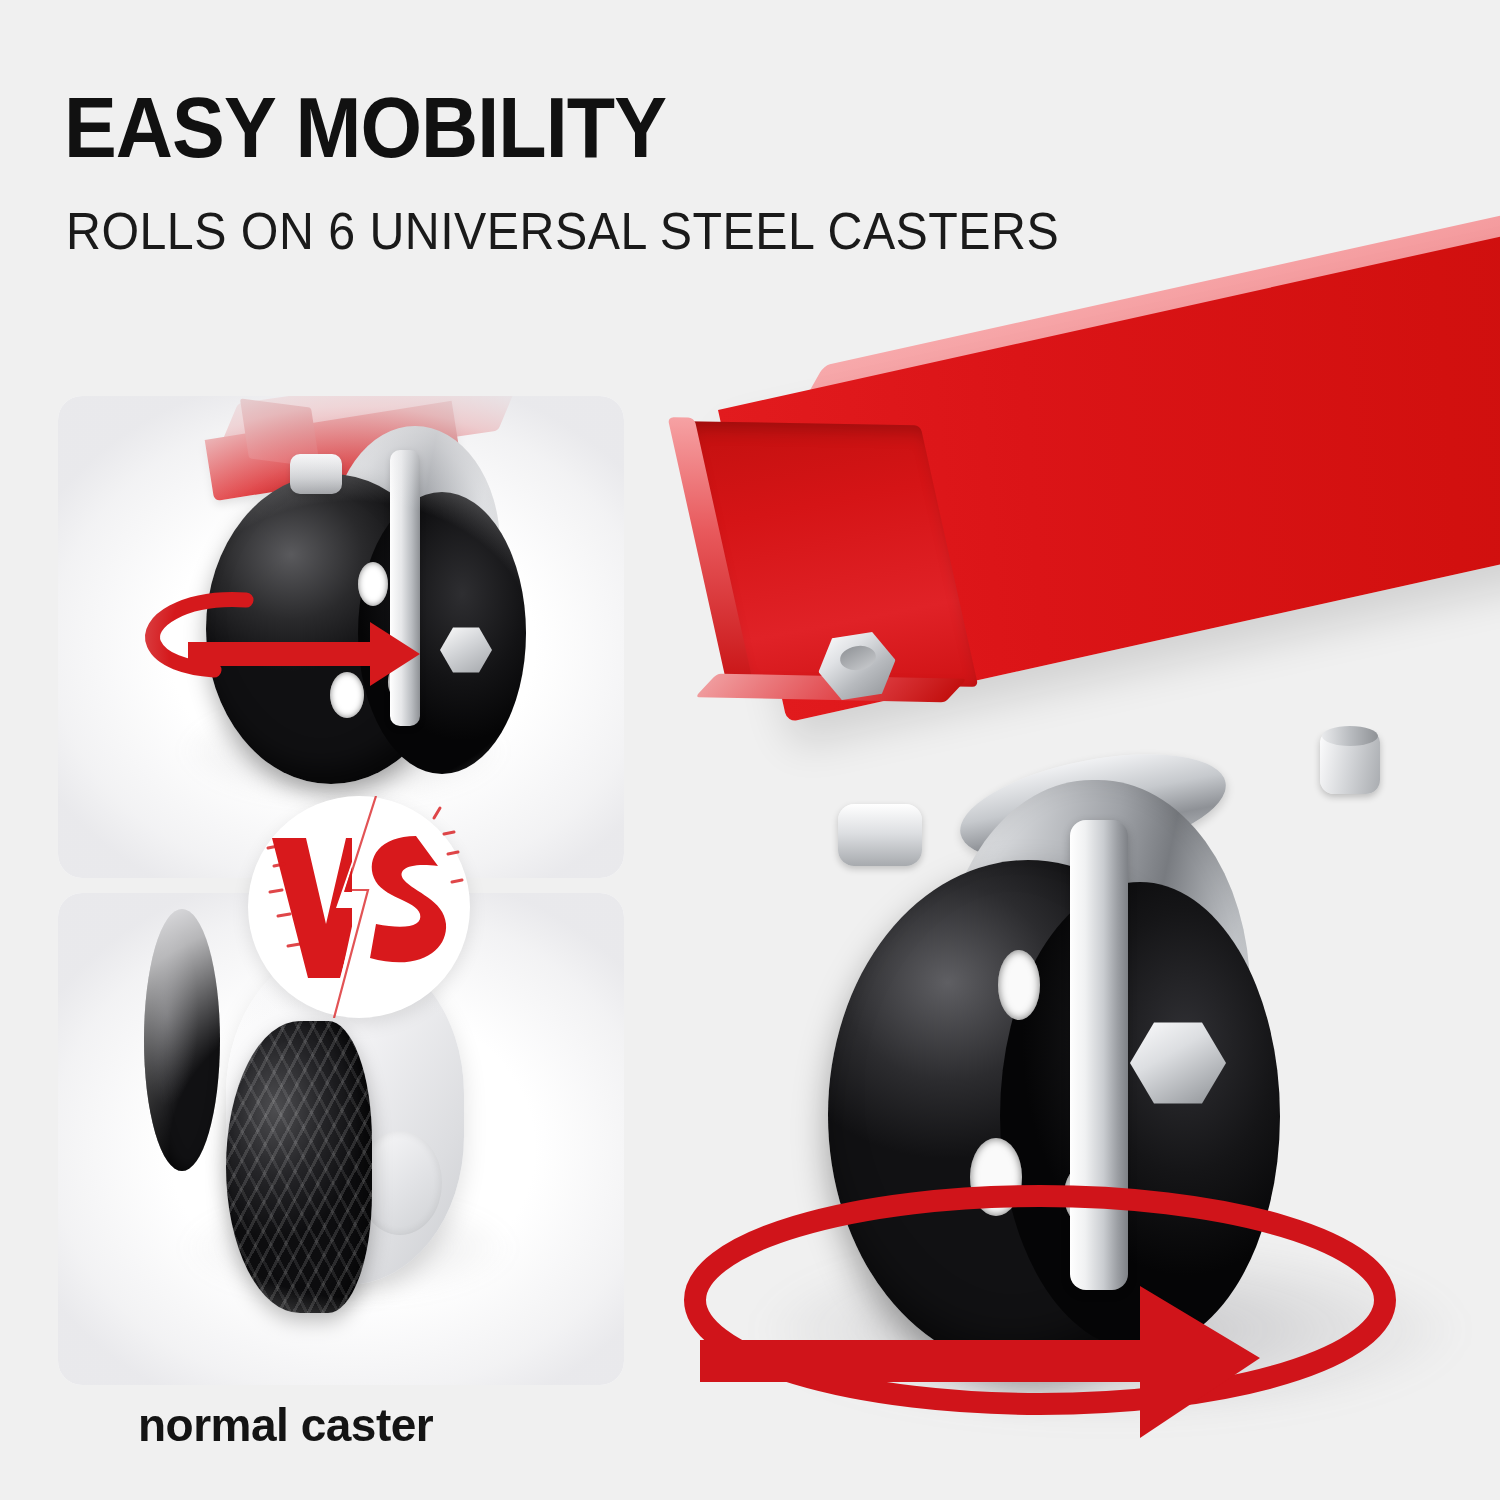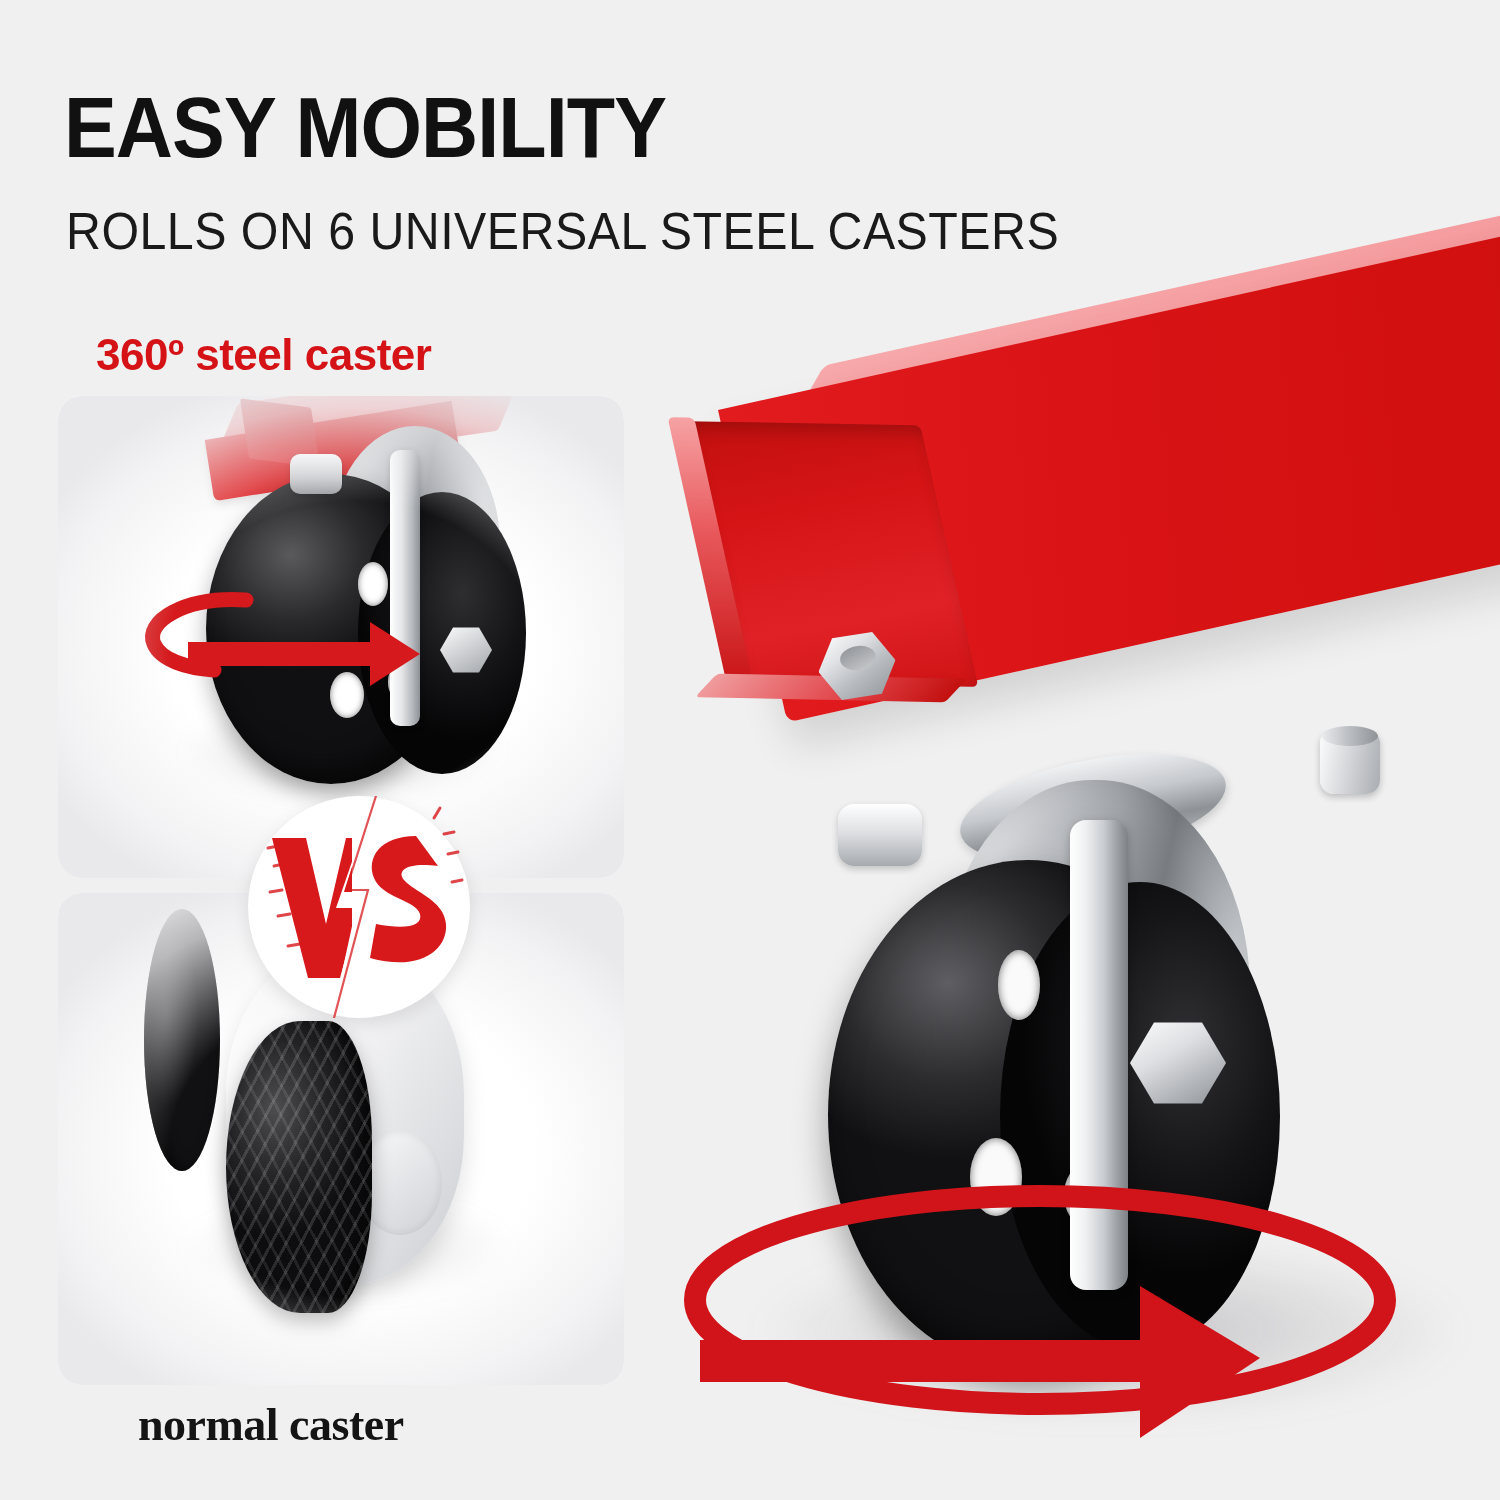--- a/index.html
+++ b/index.html
@@ -32,21 +32,21 @@
 
   
   #caption-top{
     position:absolute;left:96px;top:330px;
     font-size:44px;font-weight:bold;letter-spacing:-0.5px;
     color:#d51317;white-space:nowrap;
   }
   #caption-bottom{
     position:absolute;left:138px;top:1398px;
     font-size:46px;font-weight:bold;letter-spacing:-0.5px;
-    color:#141414;white-space:nowrap;font-family:Liberation Serif, serif;
+    color:#141414;white-space:nowrap;
   }
 
   
   .card{
     position:absolute;background:#ffffff;border-radius:24px;
     overflow:hidden;
   }
   #card-steel{left:58px;top:396px;width:566px;height:482px;}
   #card-normal{left:58px;top:893px;width:566px;height:492px;}
 
@@ -295,21 +295,20 @@
   }
 </style>
 </head>
 <body>
 
 <div class="stage">
 
   <div id="headline">EASY MOBILITY</div>
   <div id="subhead">ROLLS ON 6 UNIVERSAL STEEL CASTERS</div>
 
-  <div id="caption-top">360º steel caster</div>
   <div id="caption-bottom">normal caster</div>
 
   <div class="card" id="card-steel">
     <div class="mini-shadow"></div>
 
     <div class="mini-beam-top"></div>
     <div class="mini-beam-face"></div>
     <div class="mini-beam-inner"></div>
 
     <div class="mini-fork"></div>

